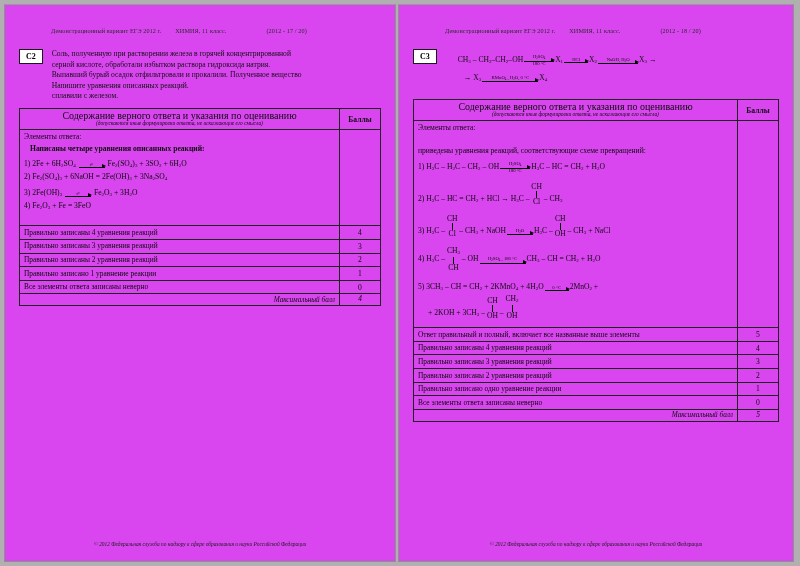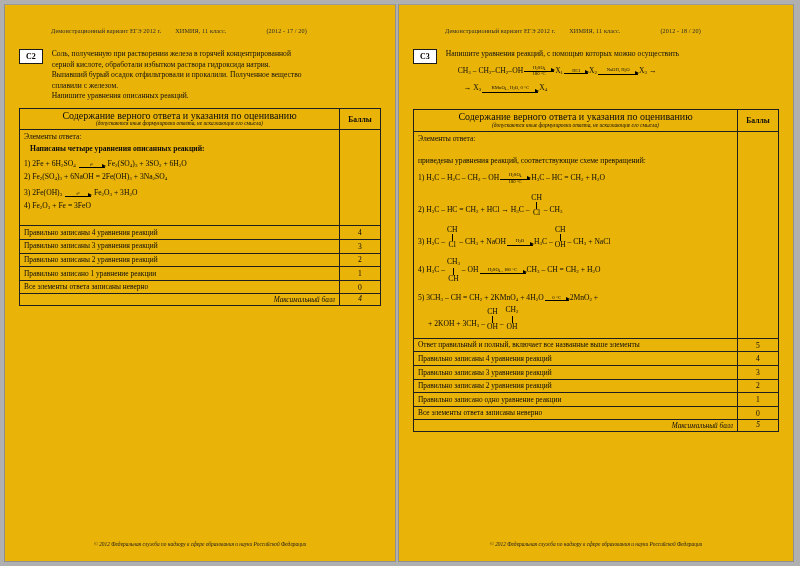--- a/index.html
+++ b/index.html
@@ -13,21 +13,21 @@
     overflow: hidden;
     font-family: "Liberation Serif", "DejaVu Serif", serif;
   }
   .spread {
     display: flex;
     width: 800px;
     height: 566px;
     background: #b0b0b0;
   }
   .page {
-    background: #eab308;
+    background: #d946ef;
     position: relative;
     box-sizing: border-box;
   }
   .page.left {
     width: 392px;
     height: 558px;
     margin: 4px 2px 4px 4px;
     border: 1px solid #8f8f8f;
     border-top-color: #9a9a9a;
   }
@@ -233,22 +233,22 @@
         <span class="h-b">ХИМИЯ, 11 класс.</span>
         <span class="h-c">(2012 - 17 / 20)</span>
       </div>
 
       <div class="task-block">
         <div class="task-code">C2</div>
         <div class="task-text">
           <div class="just">Соль, полученную при растворении железа в горячей концентрированной</div>
           <div class="just">серной кислоте, обработали избытком раствора гидроксида натрия.</div>
           <div class="just">Выпавший бурый осадок отфильтровали и прокалили. Полученное вещество</div>
+          <div>Напишите уравнения описанных реакций.</div>
           <div>сплавили с железом.</div>
-          <div>Напишите уравнения описанных реакций.</div>
         </div>
       </div>
 
       <table class="grade">
         <tbody>
             <tr>
           <td class="th-main">
             <div class="t1">Содержание верного ответа и указания по оцениванию</div>
             <div class="t2">(допускаются иные формулировки ответа, не искажающие его смысла)</div>
           </td>
@@ -325,21 +325,20 @@
 
       <div class="pg-header">
         <span class="h-a">Демонстрационный вариант ЕГЭ 2012 г.</span>
         <span class="h-b">ХИМИЯ, 11 класс.</span>
         <span class="h-c">(2012 - 18 / 20)</span>
       </div>
 
       <div class="task-block">
         <div class="task-code">C3</div>
         <div class="task-text">
-          <div class="just">Напишите уравнения реакций, с помощью которых можно осуществить</div>
 
           <div class="eqline" style="margin-top:4px; padding-left:12px;">
             CH<sub>3</sub> – CH<sub>2</sub>–CH<sub>2</sub>–OH<span class="rxn-arrow" style="width:30px"><span class="top">H<sub>2</sub>SO<sub>4</sub></span><span class="bar"></span><span class="bot">180 °C</span></span>X<sub>1</sub><span class="rxn-arrow" style="width:24px"><span class="top">HCl</span><span class="bar"></span></span>X<sub>2</sub><span class="rxn-arrow" style="width:40px"><span class="top">NaOH, H<sub>2</sub>O</span><span class="bar"></span></span>X<sub>3</sub> →
           </div>
           <div class="eqline" style="margin-top:5px; padding-left:18px;">
             → X<sub>3</sub><span class="rxn-arrow" style="width:56px"><span class="top">KMnO<sub>4</sub> , H<sub>2</sub>O, 0 °C</span><span class="bar"></span></span>X<sub>4</sub>
           </div>
         </div>
       </div>
 

